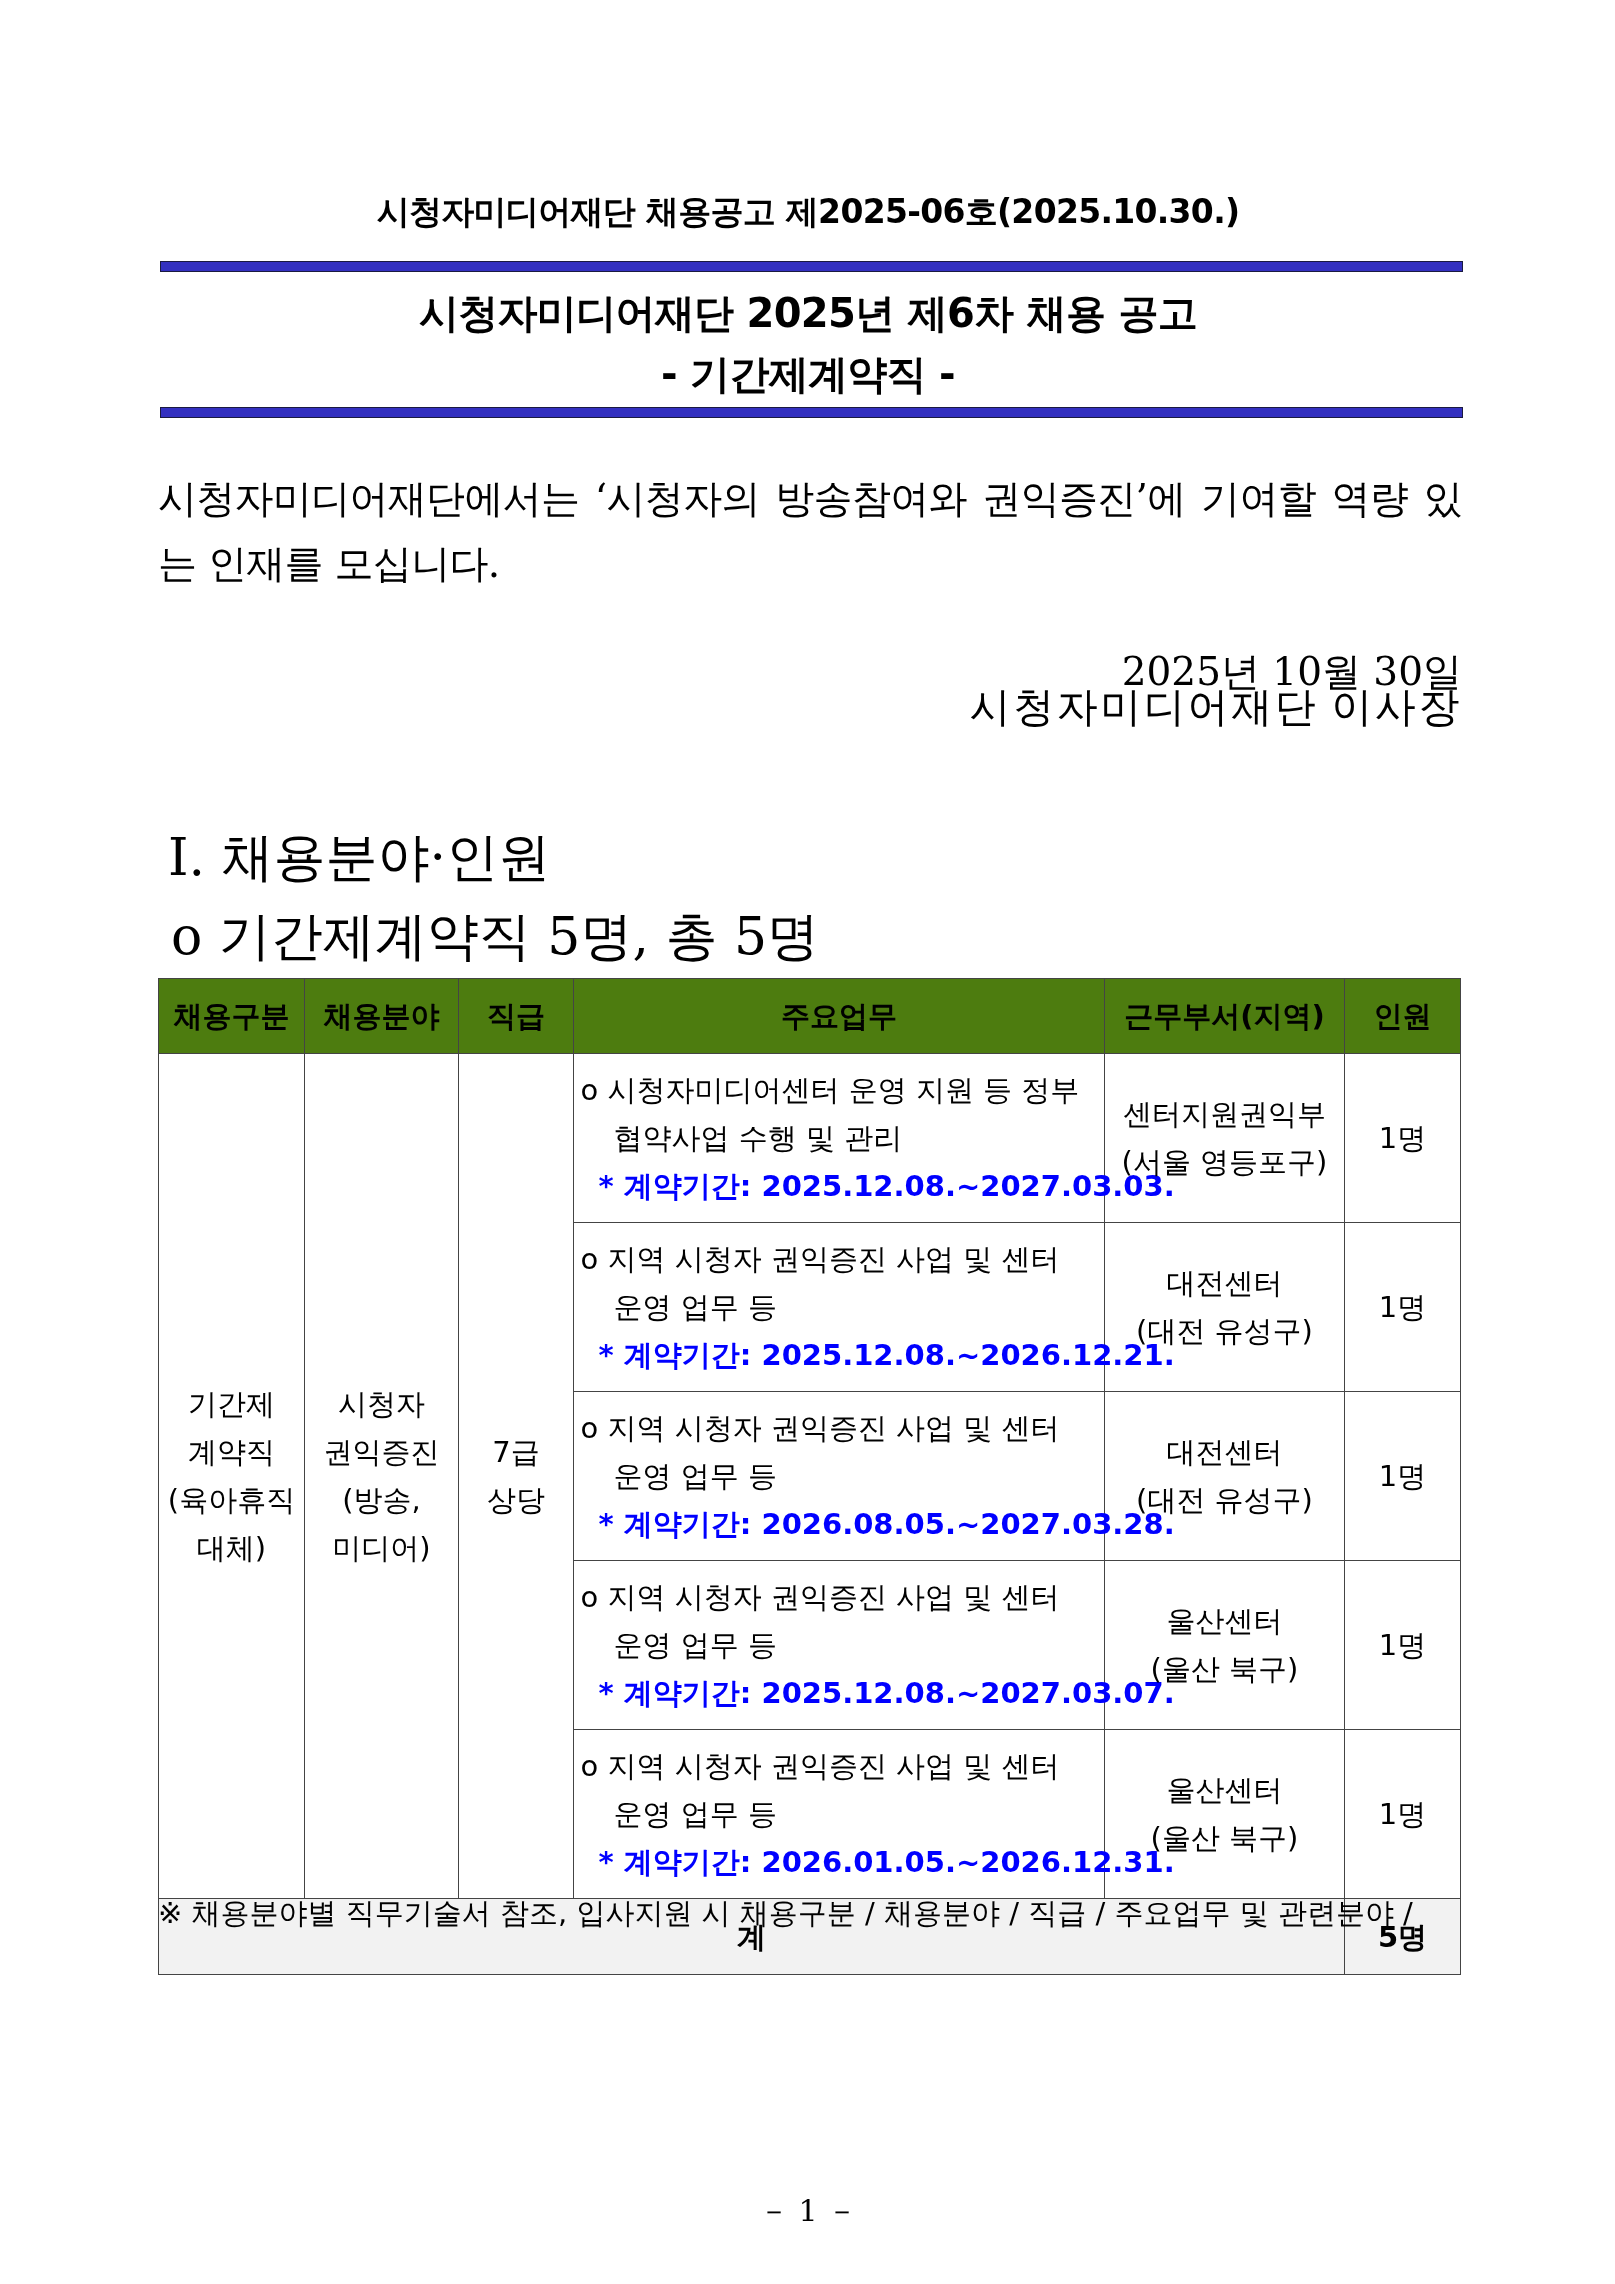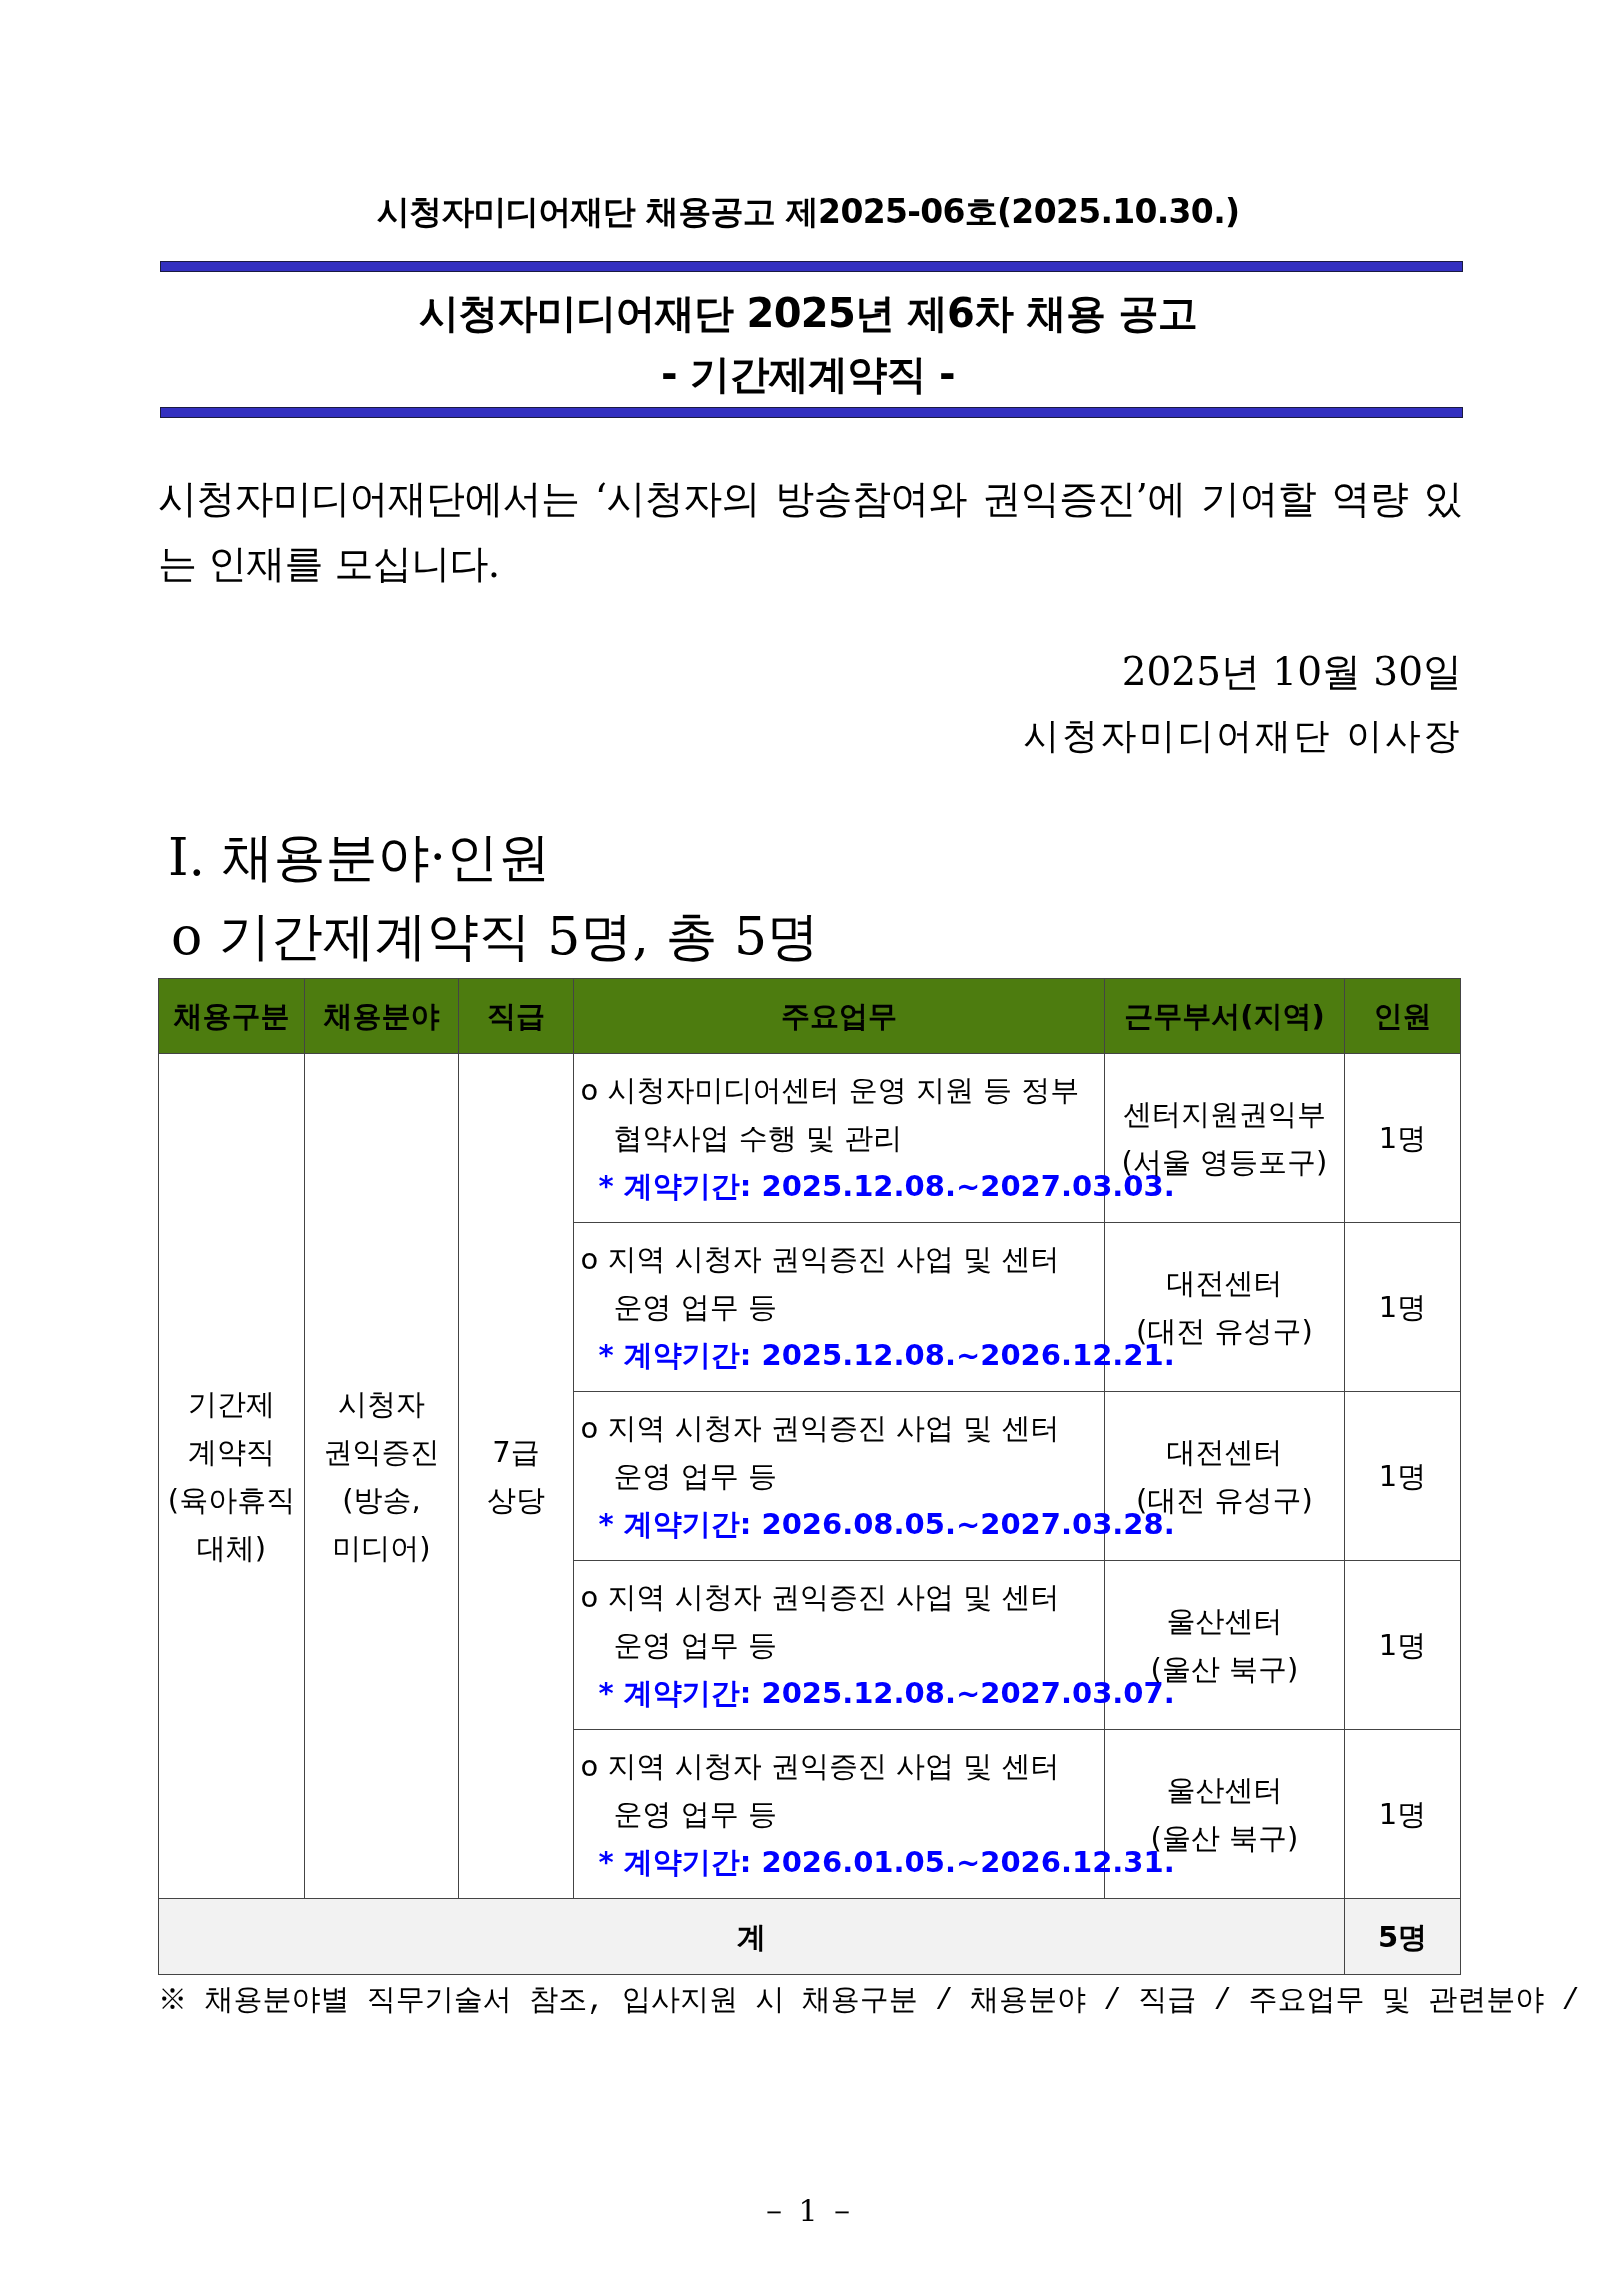--- a/index.html
+++ b/index.html
@@ -10,37 +10,37 @@
 
   #doc-number { left: 0; width: 1616px; top: 190px; text-align: center; font-size: 33px; font-weight: bold; letter-spacing: -0.7px; }
   .blue-bar { left: 160px; width: 1301px; height: 9px; background: #3330C0; border: 1.3px solid #1a1a40; }
   #bar1 { top: 261px; }
   #bar2 { top: 407px; }
   #main-title { left: 0; width: 1616px; top: 286px; text-align: center; font-size: 40px; font-weight: bold; letter-spacing: -0.7px; }
   #sub-title { left: 0; width: 1616px; top: 347px; text-align: center; font-size: 40px; font-weight: bold; letter-spacing: -0.7px; }
 
   #intro { left: 158px; width: 1304px; top: 466px; font-size: 39px; line-height: 65px; text-align: justify; letter-spacing: -0.7px; }
   #date-line { right: 154px; top: 645px; font-size: 39px; }
-  #signer { right: 154px; top: 712px; font-size: 36px; letter-spacing: 2.6px; }
+  #signer { right: 154px; top: 680px; font-size: 41px; letter-spacing: 2.6px; font-family: Liberation Serif, serif; }
 
   #section-heading { left: 168px; top: 823px; font-size: 52px; }
   #bullet-line { left: 171px; top: 902px; font-size: 52px; }
 
   table#recruit-table { position: absolute; left: 158px; top: 978px; width: 1302px; border-collapse: collapse; table-layout: fixed; }
   #recruit-table td, #recruit-table th { border: 1.3px solid #444; padding: 0; vertical-align: middle; text-align: center; font-size: 29px; line-height: 48px; font-weight: normal; }
   #recruit-table th { background: #4d7c0f; font-weight: bold; height: 74px; }
   #recruit-table tr.data-row td { height: 168px; }
   #recruit-table tr.total-row td { background: #F2F2F2; font-weight: bold; height: 75px; }
   .duty { text-align: left !important; padding-left: 6.5px !important; padding-right: 5.2px !important; }
   .duty-line { display: block; white-space: nowrap; }
   .duty-line.indent { padding-left: 33px; }
   .contract { display: block; color: #0000FF; font-weight: bold; padding-left: 18px; white-space: nowrap; }
   .count { font-weight: bold; }
 
-  #footnote { left: 158px; width: 1304px; top: 1978px; font-size: 29px; line-height: 47px; font-family: Liberation Mono, monospace; }
+  #footnote { left: 158px; width: 1304px; top: 1890px; font-size: 29px; line-height: 47px; }
   #footnote .fn-line2 { padding-left: 42px; display: block; }
   #page-number { left: 0; width: 1616px; top: 2191px; text-align: center; font-size: 30px; }
 </style>
 </head>
 <body>
 
 <div id="doc-number" class="abs sans">시청자미디어재단 채용공고 제2025-06호(2025.10.30.)</div>
 <div id="bar1" class="abs blue-bar"></div>
 <div id="main-title" class="abs sans">시청자미디어재단 2025년 제6차 채용 공고</div>
 <div id="sub-title" class="abs sans">- 기간제계약직 -</div>

